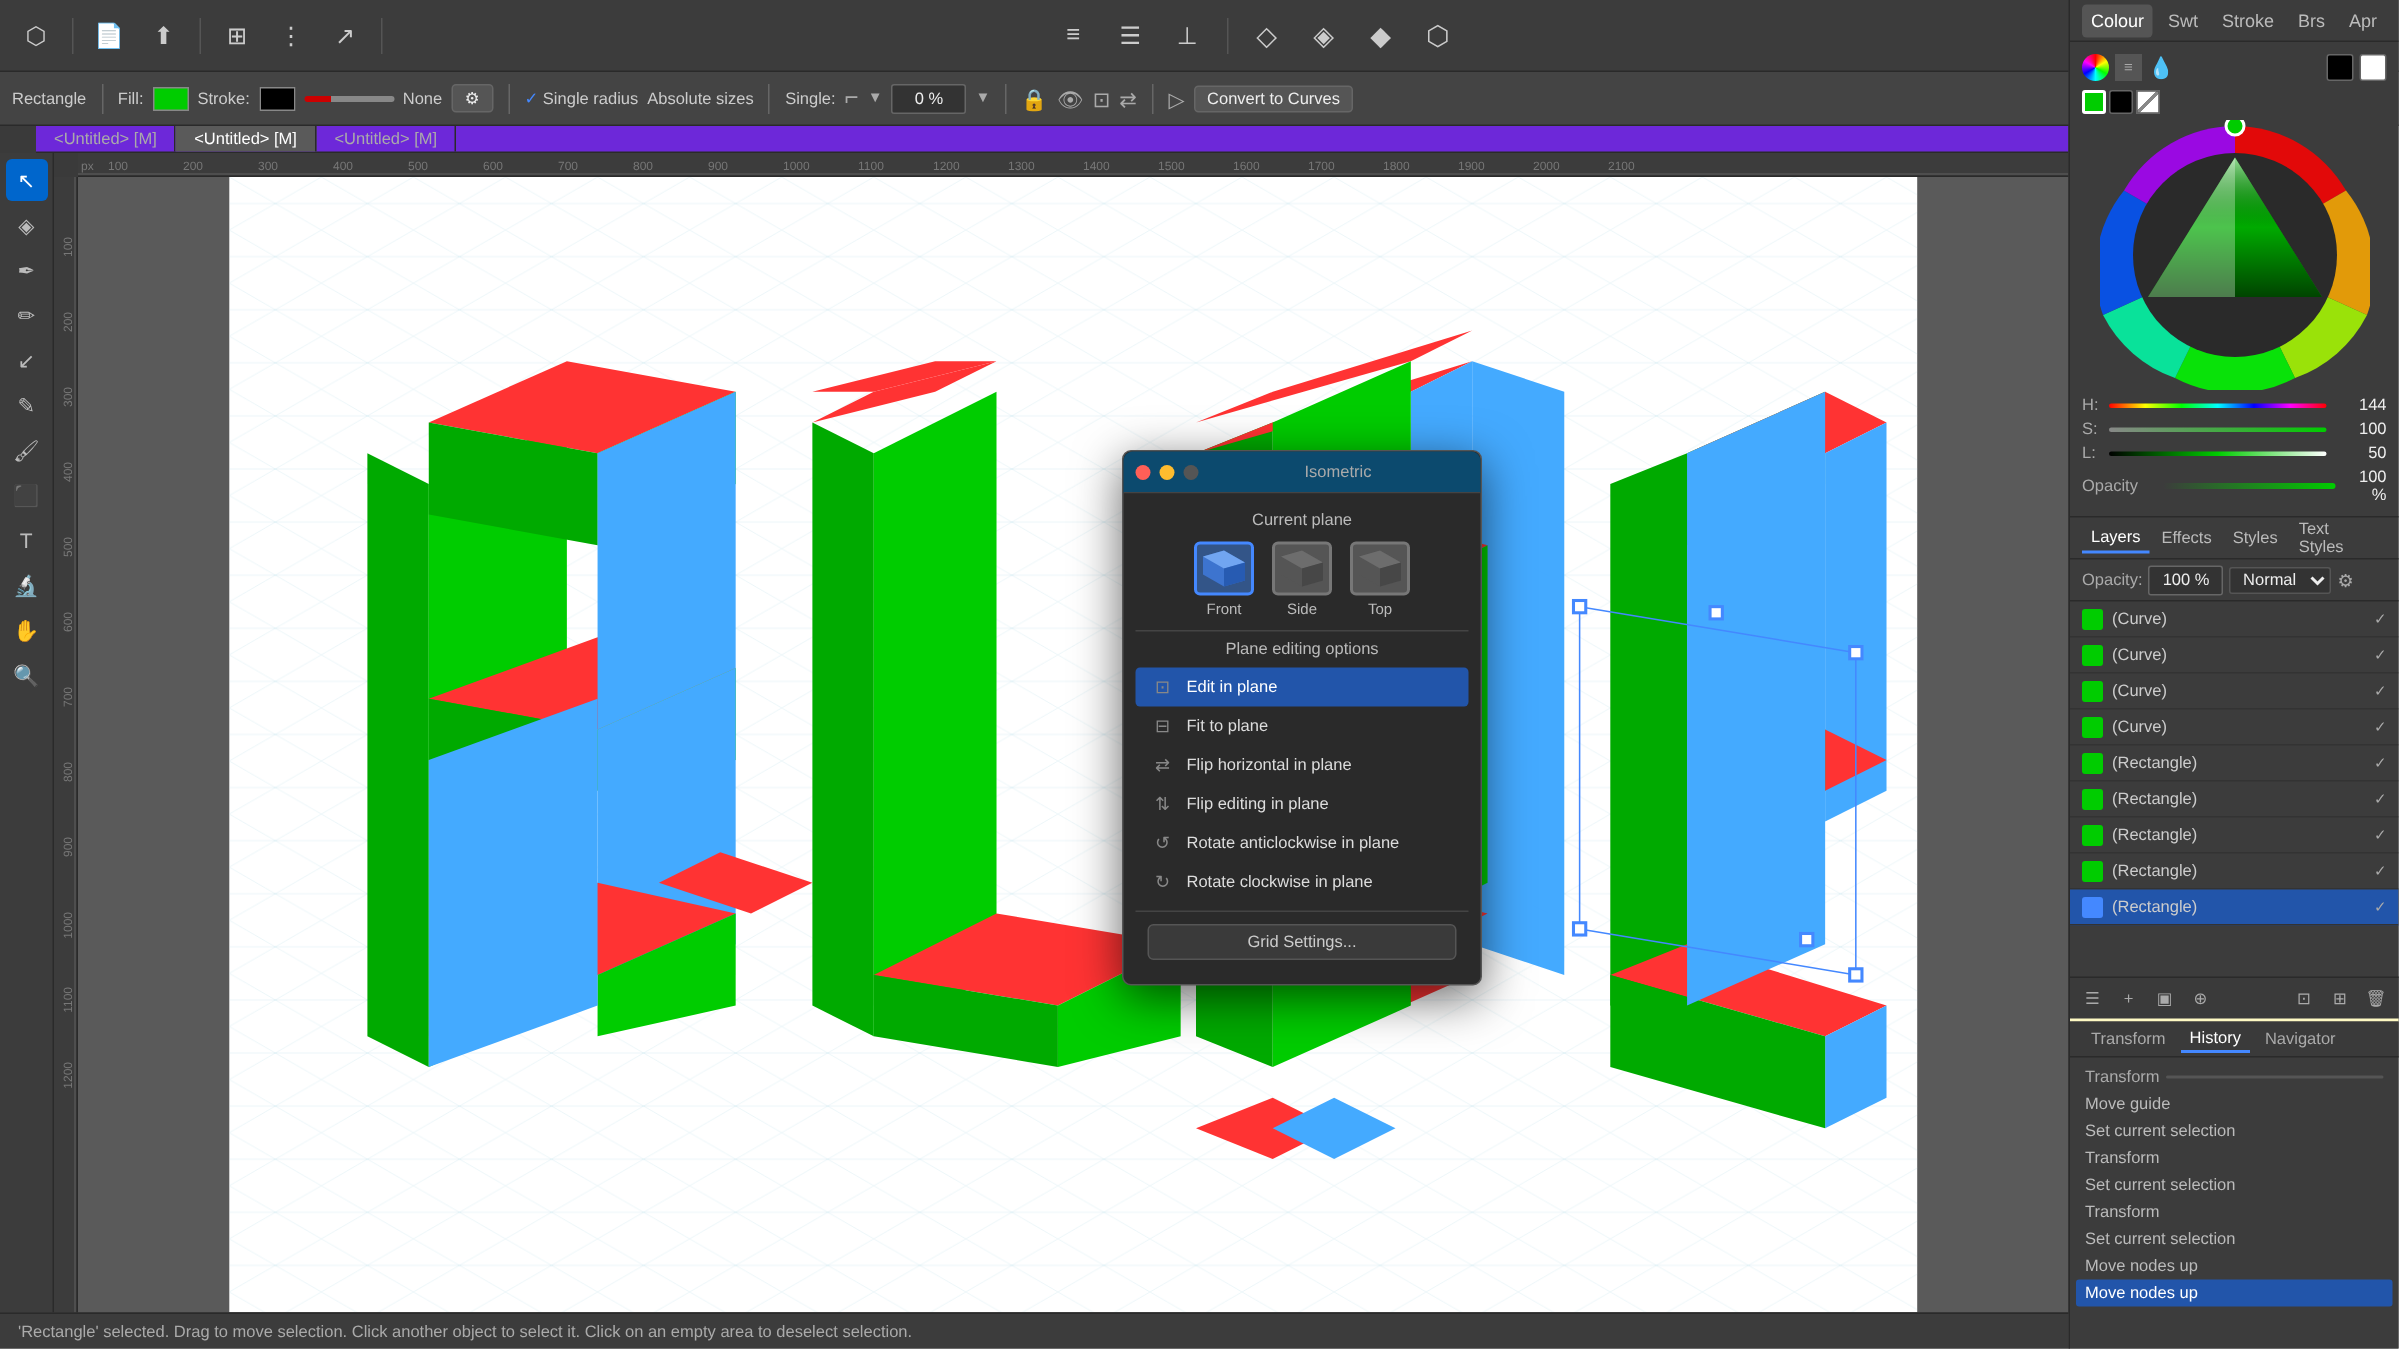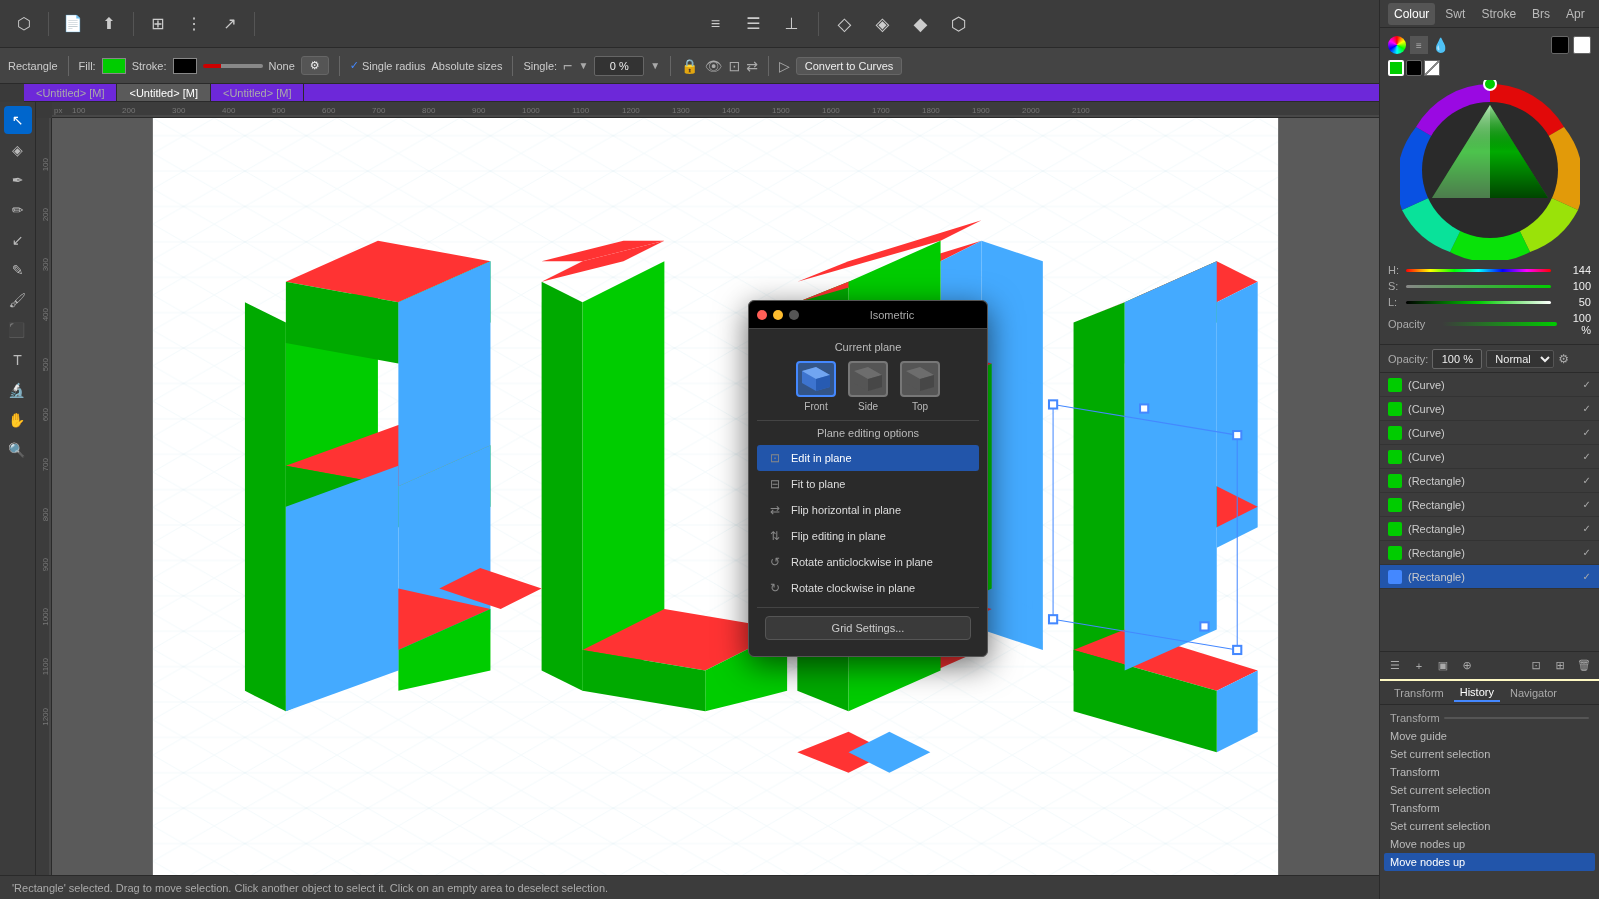--- a/index.html
+++ b/index.html
@@ -179,21 +179,21 @@
       top: 300px; left: 748px;
       width: 240px;
       background: #2a2a2a;
       border: 1px solid #555;
       border-radius: 6px;
       box-shadow: 0 8px 32px rgba(0,0,0,0.6);
       z-index: 100;
     }
     #dialog-titlebar {
       height: 28px; display: flex; align-items: center; padding: 0 8px; gap: 6px;
-      background: #000000; border-bottom: 1px solid #444; border-radius: 6px 6px 0 0;
+      background: #0c4a6e; border-bottom: 1px solid #444; border-radius: 6px 6px 0 0;
     }
     .dialog-dot { width: 10px; height: 10px; border-radius: 50%; cursor: pointer; }
     .dialog-title { flex: 1; text-align: center; font-size: 11px; color: #aaa; }
 
     #dialog-body { padding: 8px; }
     .dialog-section-title { text-align: center; font-size: 11px; color: #bbb; margin: 4px 0 8px; }
     .plane-buttons { display: flex; justify-content: center; gap: 12px; margin-bottom: 8px; }
     .plane-btn {
       display: flex; flex-direction: column; align-items: center; gap: 4px;
       cursor: pointer; color: #bbb; font-size: 10px;
@@ -559,20 +559,26 @@
       <div style="flex:1;height:3px;background:linear-gradient(to right,#000,#00cc00,#fff);border-radius:2px;"></div>
       <span class="hsl-value">50</span>
     </div>
     <div class="opacity-row">
       <span style="font-size:11px;color:#aaa;width:50px;">Opacity</span>
       <div class="opacity-slider"></div>
       <span style="font-size:11px;color:#eee;width:30px;text-align:right;">100 %</span>
     </div>
   </div>
 
+  <div id="layers-header">
+    <span class="layers-tab active">Layers</span>
+    <span class="layers-tab">Effects</span>
+    <span class="layers-tab">Styles</span>
+    <span class="layers-tab">Text Styles</span>
+  </div>
 
   <div id="opacity-bar">
     <span style="color:#aaa;font-size:11px;">Opacity:</span>
     <input class="options-input" style="width: 50px;" value="100 %">
     <select class="blend-select">
       <option>Normal</option>
       <option>Multiply</option>
       <option>Screen</option>
     </select>
     <button class="gear-btn">⚙</button>

